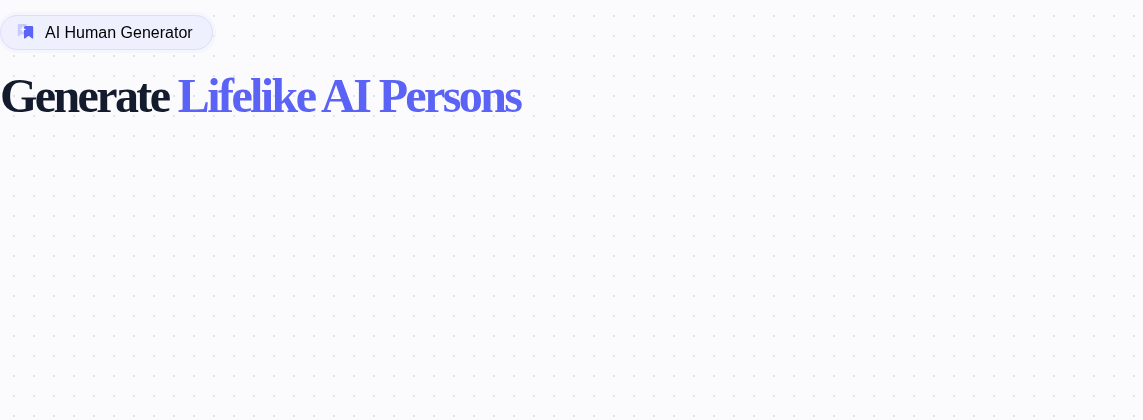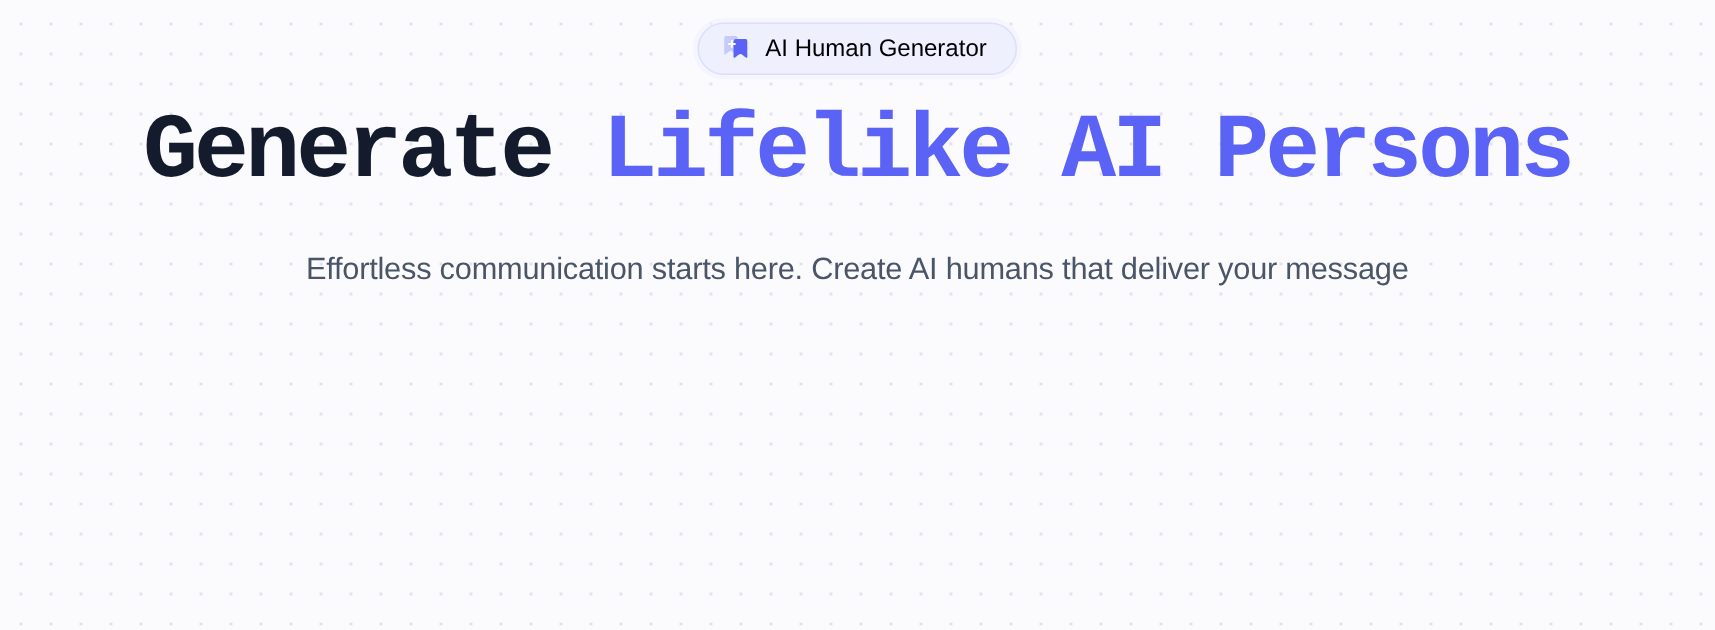--- a/index.html
+++ b/index.html
@@ -19,21 +19,21 @@
   #hero-section {
     position: absolute;
     inset: 0;
     background-color: #fbfbfd;
     background-image:
       radial-gradient(circle at 1px 1px, #e2e2ec 1.1px, transparent 1.2px);
     background-size: 20px 20px;
     background-position: 13px -5px;
     display: flex;
     flex-direction: column;
-    align-items: center;
+    align-items: flex-start;
   }
 
   
   #badge {
     margin-top: 15px;
     height: 35px;
     box-sizing: border-box;
     display: inline-flex;
     align-items: center;
     gap: 9px;
@@ -48,26 +48,26 @@
     height: 21px;
     display: block;
     flex: 0 0 auto;
   }
 
   
   #headline {
     margin: 0;
     padding-top: 22px;
     text-align: center;
-    font-size: 61px;
+    font-size: 48px;
     line-height: 0.99;
     font-weight: 700;
     letter-spacing: -2.6px;
     color: #111827;
-    font-family: Liberation Mono, monospace;
+    font-family: Liberation Serif, serif;
   }
   #headline .hl-dark { color: #141b2d; }
   #headline .hl-accent { color: #5a63f5; }
   .hl-line { display: block; white-space: nowrap; }
 
   
   #subtitle {
     margin: 0;
     padding-top: 31px;
     text-align: center;
@@ -94,16 +94,15 @@
       </svg>
     </span>
     <span>AI Human Generator</span>
   </div>
 
   <h1 id="headline">
     <span class="hl-line"><span class="hl-dark">Generate </span><span class="hl-accent">Lifelike AI Persons</span></span>
   </h1>
 
   <p id="subtitle">
-    <span class="sub-line">Effortless communication starts here. Create AI humans that deliver your message</span>
   </p>
 
 </section>
 
 </body></html>

